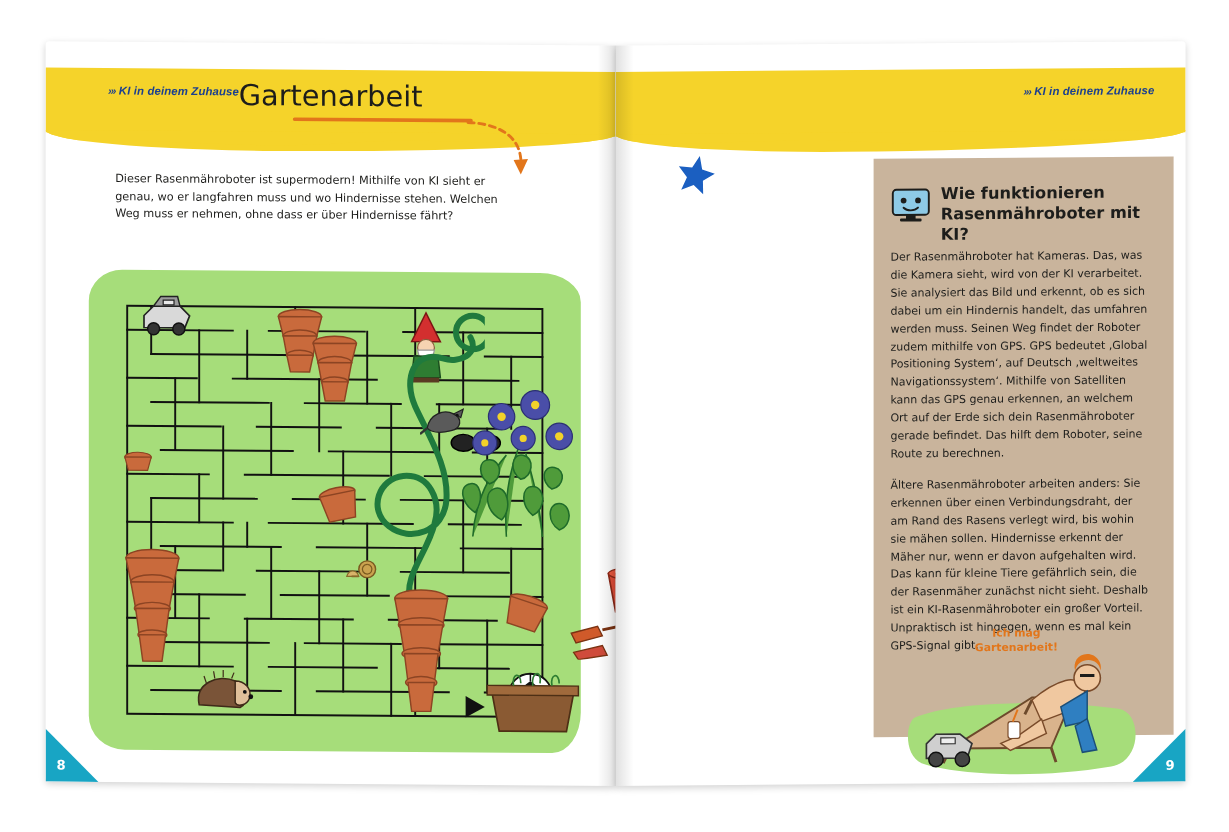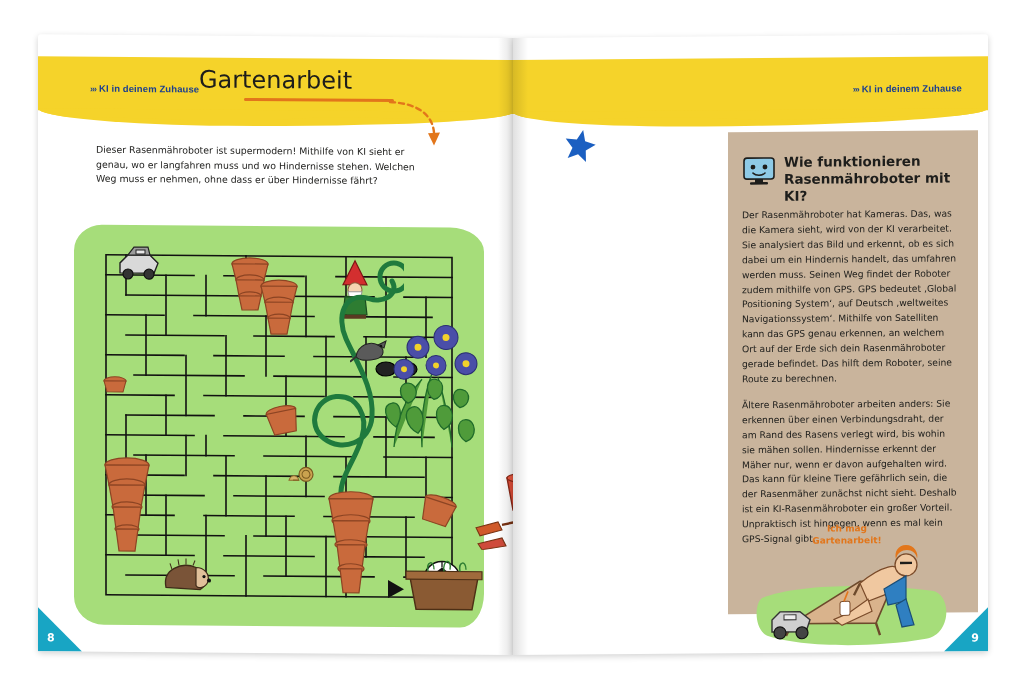--- a/index.html
+++ b/index.html
@@ -47,23 +47,23 @@
     position:absolute;left:0;top:22px;width:100%;height:54px;
     background:#f5d32a;
   }
   .band.left-band{border-radius:0 0 0 0;}
   .band-wave{
     position:absolute;left:0;bottom:-12px;width:100%;height:18px;
     background:#f5d32a;
     border-radius:0 0 60% 40%/0 0 100% 100%;
   }
   .kicker{
-    position:absolute;top:48px;
+    position:absolute;top:36px;
     font-size:9.5px;font-weight:bold;color:#1b3f8f;
-    letter-spacing:.1px;white-space:nowrap;
+    letter-spacing:.1px;white-space:nowrap;font-style:italic;
   }
   .kicker .arrows{color:#1b3f8f;margin-right:3px;letter-spacing:-1px;font-size:9px;}
   .kicker-left{left:52px;}
   .kicker-right{right:26px;}
 
   .title{
     position:absolute;left:0;right:0;top:30px;
     text-align:center;
     font-size:24px;color:#1d1d1b;font-weight:normal;
     font-family:"DejaVu Sans", sans-serif;

